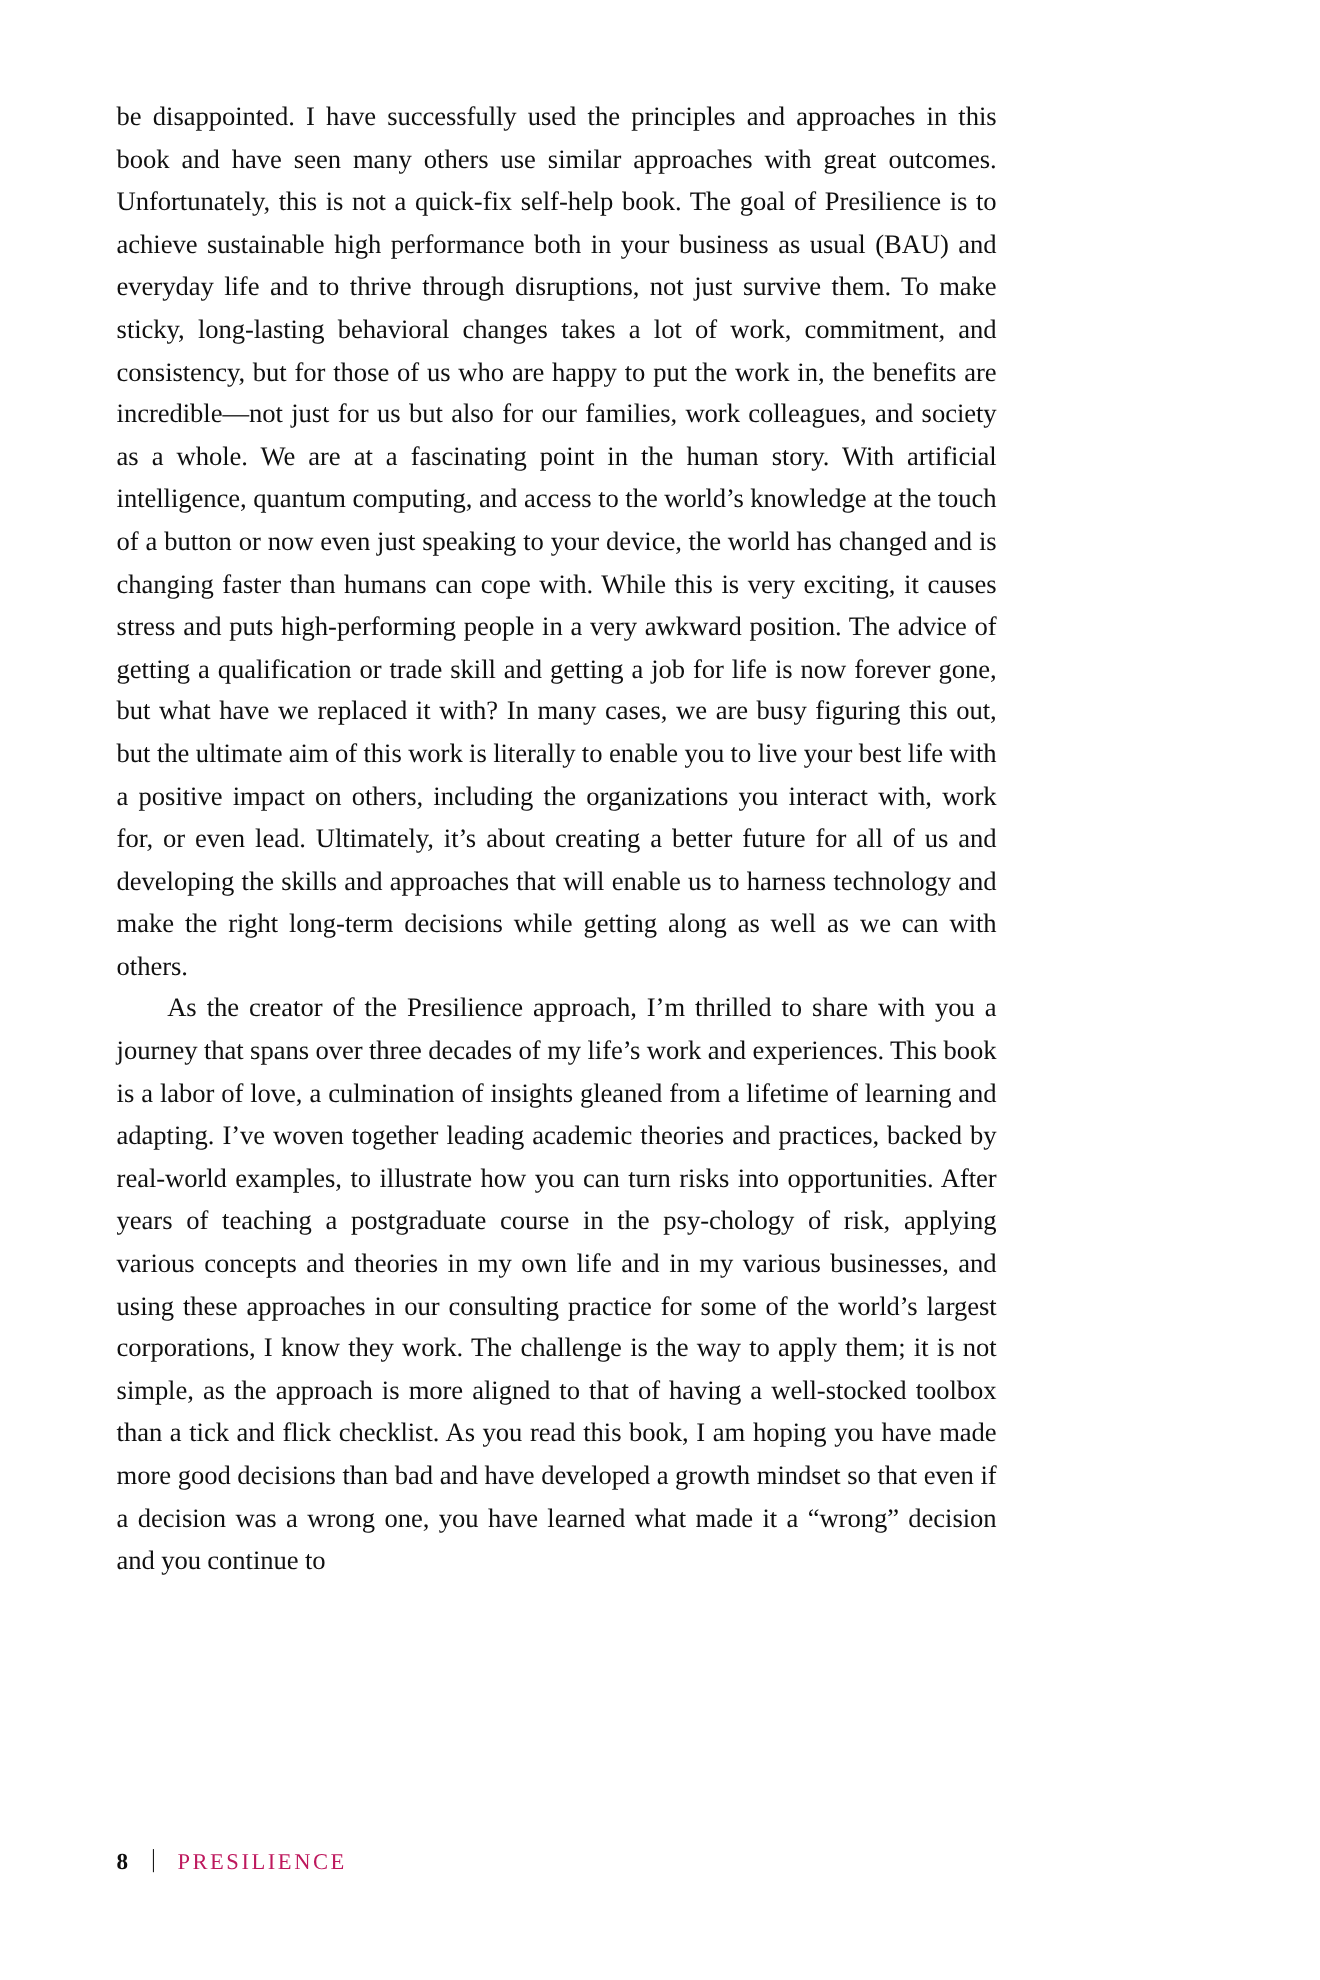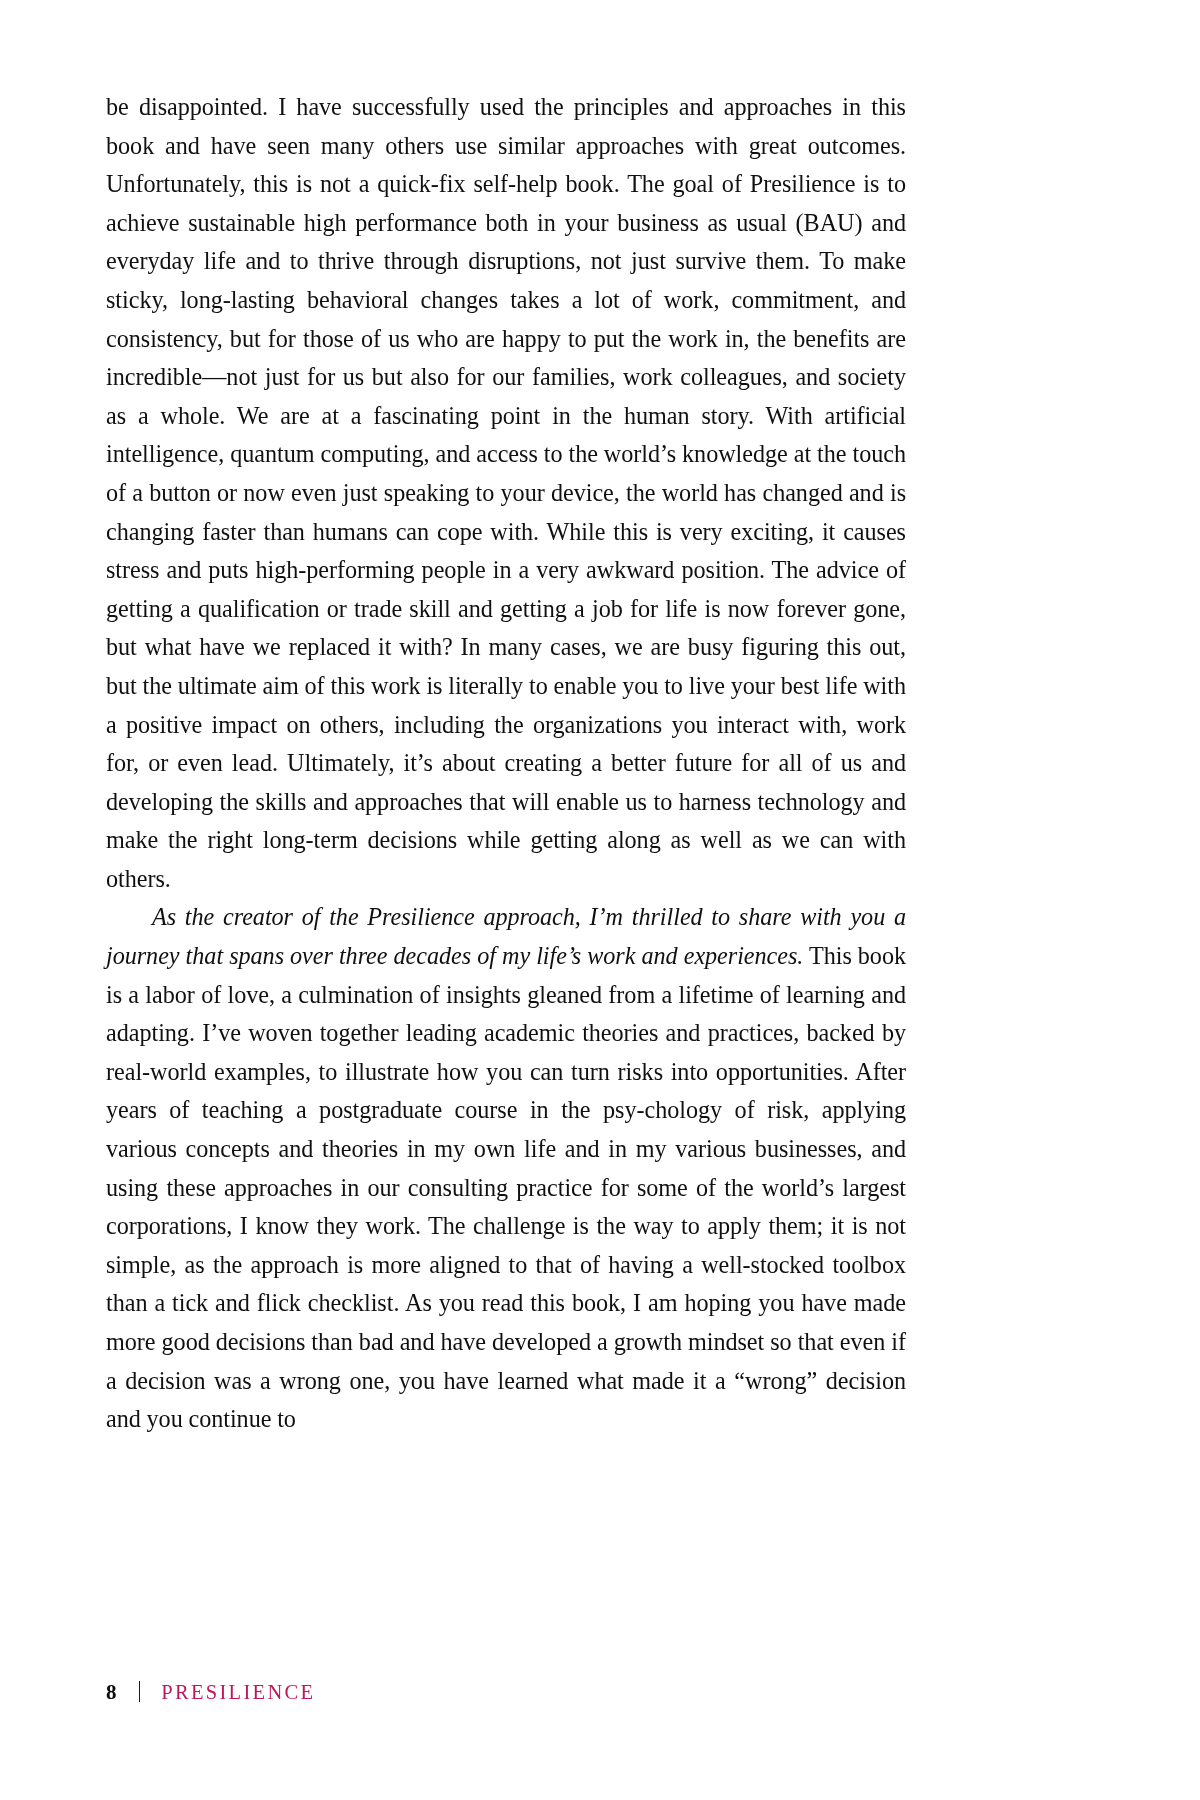--- a/index.html
+++ b/index.html
@@ -34,21 +34,20 @@
     text-align: justify;
     text-justify: inter-word;
     hyphens: none;
     letter-spacing: -0.05px;
     word-spacing: -0.2px;
   }
   p.body-par.indented {
     text-indent: 46px;
   }
   p.body-par .lead-italic {
-    font-style: italic;
   }
   .footer {
     position: absolute;
     left: 106px;
     top: 1678px;
     display: flex;
     align-items: baseline;
     gap: 0px;
   }
   .footer .folio {

